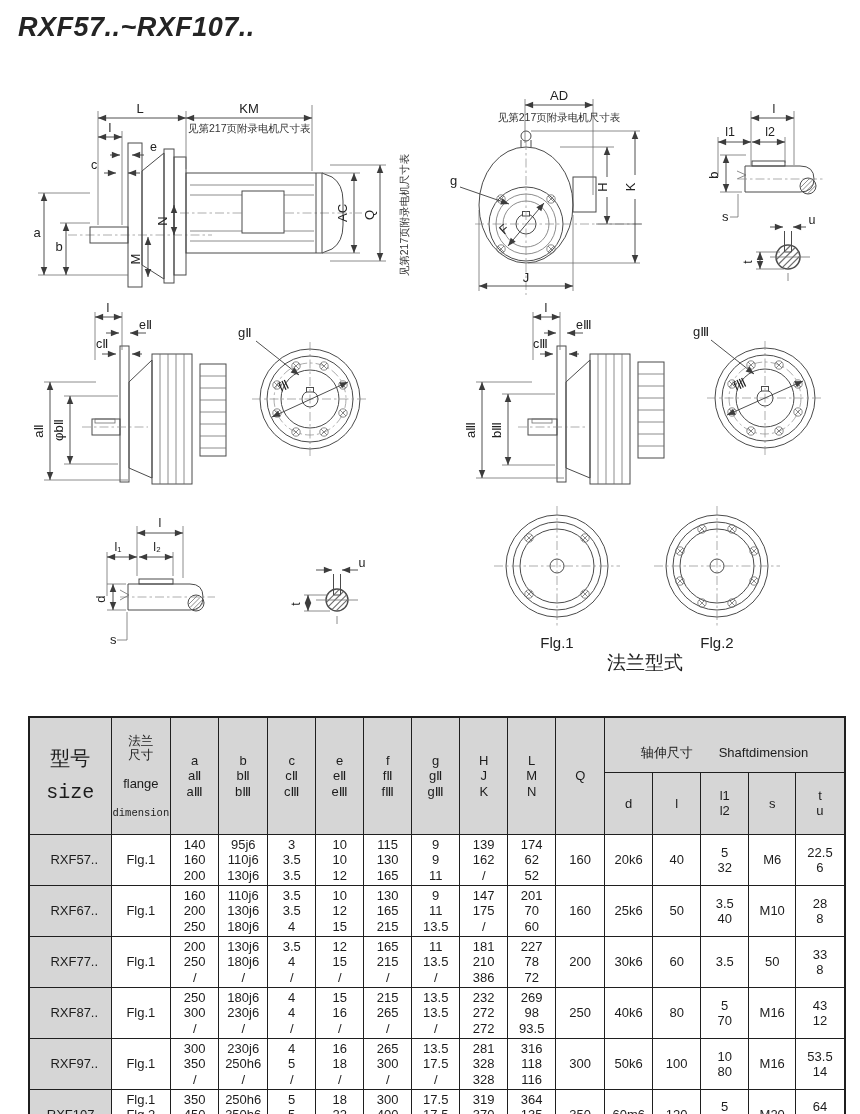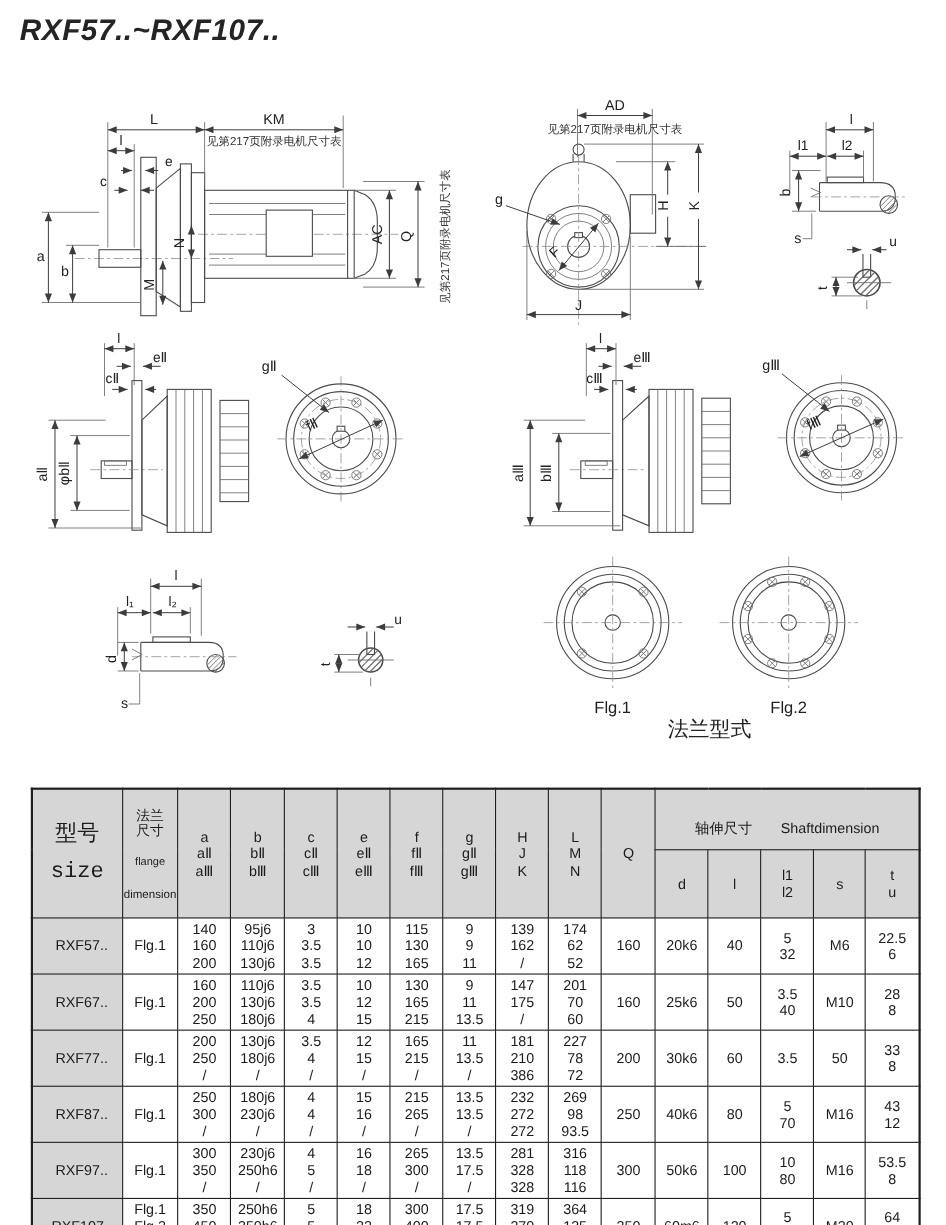--- a/index.html
+++ b/index.html
@@ -23,22 +23,22 @@
   #flg-captions .c1 { font-size:19px; color:#222; }
   #flg-captions .c2 { font-size:17px; color:#222; margin-top:1px; }
   #dim-table { left:28px; top:716px; }
   table { border-collapse:collapse; table-layout:fixed; border:2px solid #1f1f1f; }
   th,td { border:1px solid #1f1f1f; text-align:center; vertical-align:middle;
           white-space:pre-line; font-weight:normal; padding:0 1px; }
   thead th { background:#d6d6d6; font-size:13px; line-height:15.5px; }
   .hr1 th.gh { height:40px;margin-top:16px; }
   .hr2 th { height:45px; }
   .h14 { font-size:20px; line-height:17px;font-family:Liberation Mono, monospace; }
-  .h10 { font-size:10.5px; line-height:12px; }
-  .h13 { font-size:10px; line-height:14px; }
+  .h10 { font-size:10.5px; line-height:12px;font-family:Liberation Mono, monospace; }
+  .h13 { font-size:13px; line-height:14px; }
   .h12 { font-size:12.5px; line-height:14px; }
   .gap { margin-left:26px; }
   tbody td { font-size:13px; line-height:15.5px; height:51px; background:#fff; }
   tbody td.size-cell { background:#d6d6d6; text-align:center; padding-left:9px; }
 </style>
 </head>
 <body>
 
 <div id="page">
 
@@ -668,21 +668,21 @@
             <td>316
 118
 116</td>
             <td>300</td>
             <td>50k6</td>
             <td>100</td>
             <td>10
 80</td>
             <td>M16</td>
             <td>53.5
-8</td>
+14</td>
           </tr>
           <tr>
             <td class="size-cell">RXF107..</td>
             <td>Flg.1
 Flg.2
 /</td>
             <td>350
 450
 /</td>
             <td>250h6

